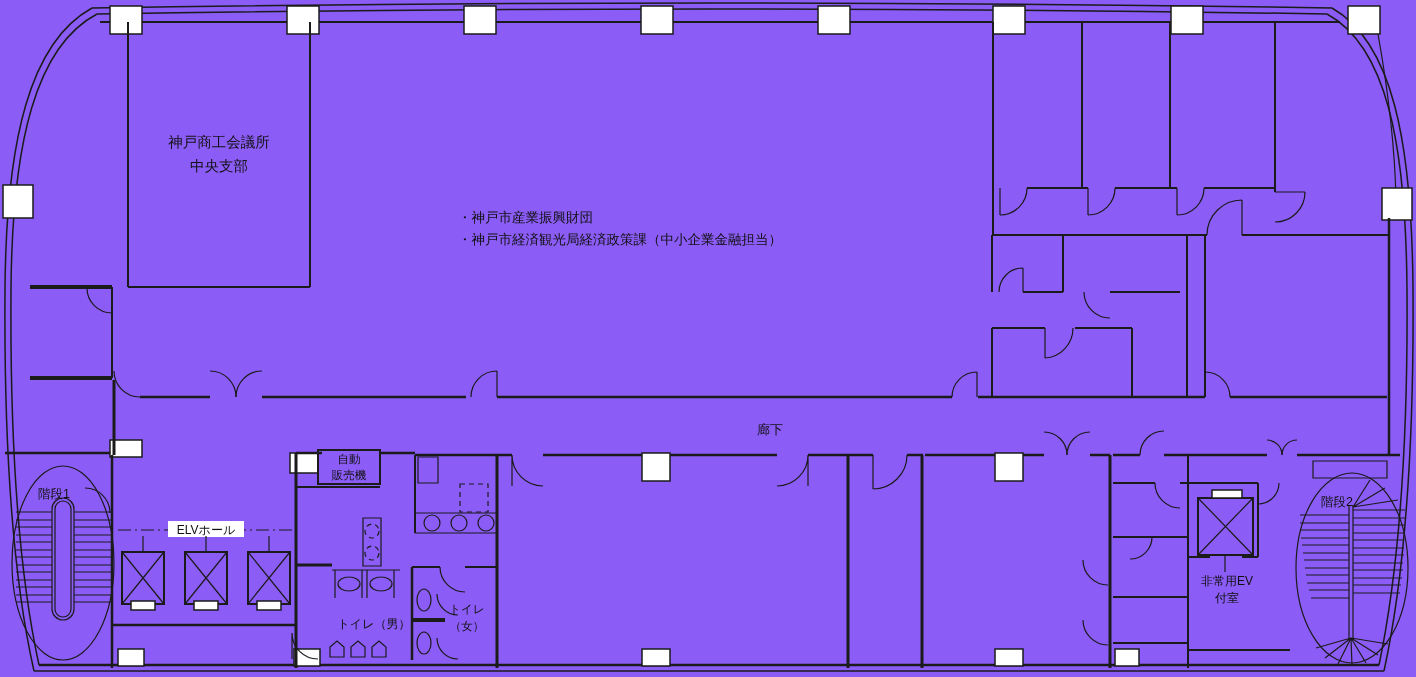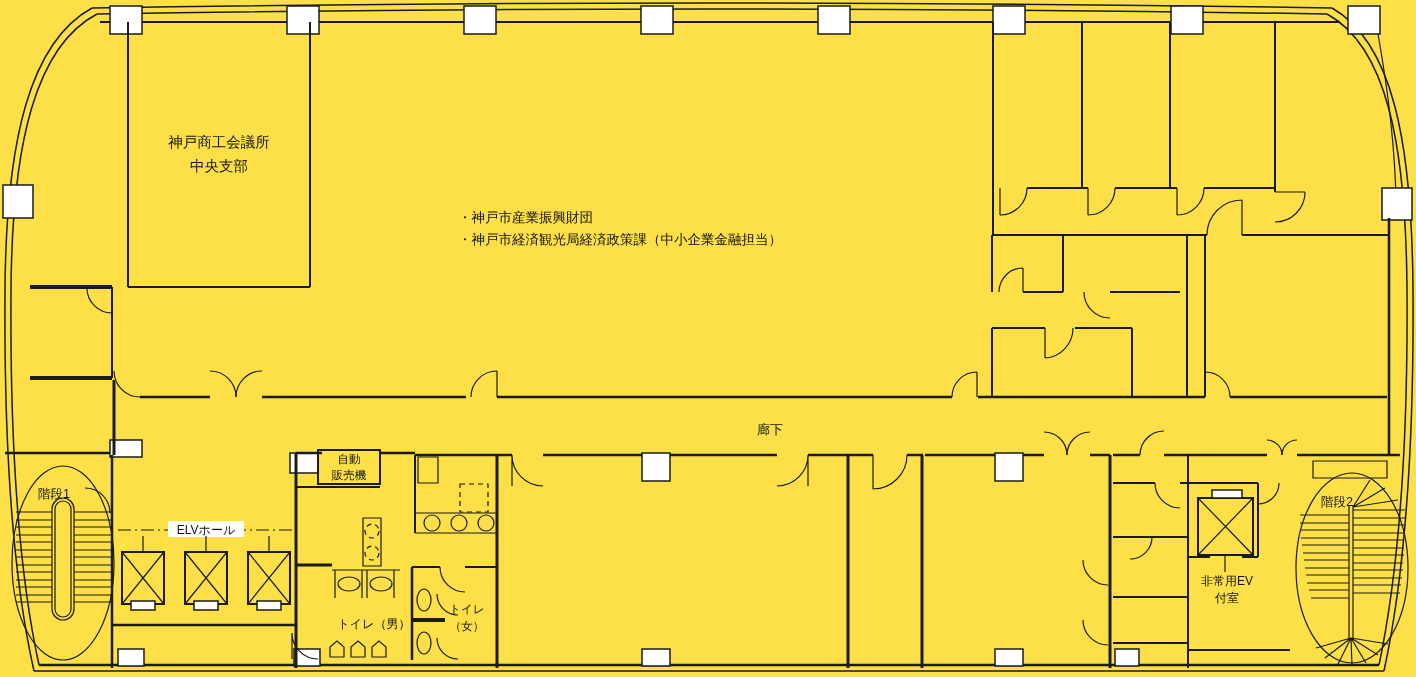--- a/index.html
+++ b/index.html
@@ -1,16 +1,16 @@
 <!DOCTYPE html>
 <html><head>
 <meta charset="utf-8">
 <style>
   html,body{margin:0;padding:0;background:#ffffff;}
-  .stage{position:relative;width:1416px;height:677px;background:#fde047;overflow:hidden;
+  .stage{position:relative;width:1416px;height:677px;background:#8b5cf6;overflow:hidden;
          font-family:"Liberation Sans", sans-serif;}
   svg{position:absolute;left:0;top:0;}
   path,line,rect,ellipse,circle{vector-effect:non-scaling-stroke;}
   .ln  {fill:none;stroke:#1b1b1b;stroke-width:1.2;}
   .w15 {fill:none;stroke:#1b1b1b;stroke-width:1.5;}
   .w2  {fill:none;stroke:#1b1b1b;stroke-width:2;}
   .w25 {fill:none;stroke:#1b1b1b;stroke-width:2.5;}
   .w3  {fill:none;stroke:#1b1b1b;stroke-width:3;}
   .thick{fill:none;stroke:#1b1b1b;stroke-width:4;}
   .col {fill:#ffffff;stroke:#1b1b1b;stroke-width:1.5;}

